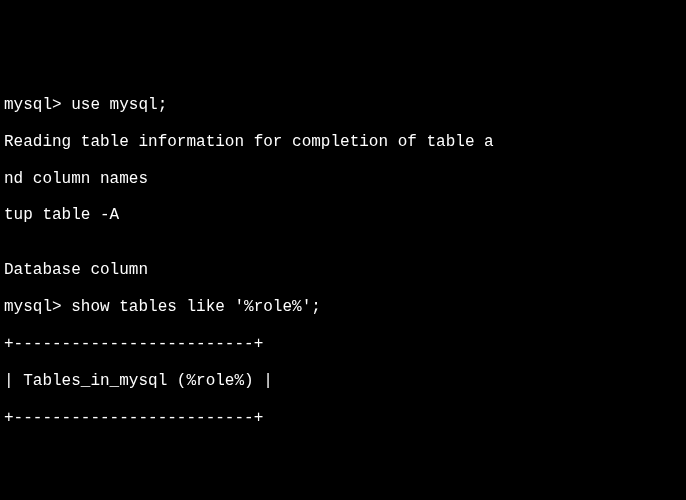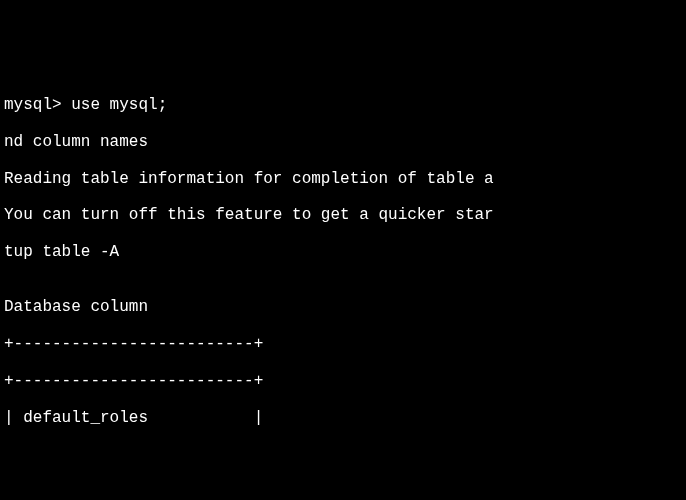--- a/index.html
+++ b/index.html
@@ -27,29 +27,29 @@
       font-family: Liberation Mono, monospace;
     }
   </style>
 </head>
 <body>
 
 
 
 <div class="terminal">
 <span class="line">mysql&gt; use mysql;</span>
+<span class="line">Reading table information for completion of table a</span>
 <span class="line">nd column names</span>
-<span class="line">Reading table information for completion of table a</span>
-<span class="line">You can turn off this feature to get a quicker star</span>
 <span class="line">tup table -A</span>
 <span class="line"></span>
 <span class="line">Database column</span>
+<span class="line">mysql&gt; show tables like '%role%';</span>
 <span class="line">+-------------------------+</span>
+<span class="line">| Tables_in_mysql (%role%) |</span>
 <span class="line">+-------------------------+</span>
-<span class="line">| default_roles           |</span>
 
 
 
 <span class="line"></span>
 
 
 
 
 
 

